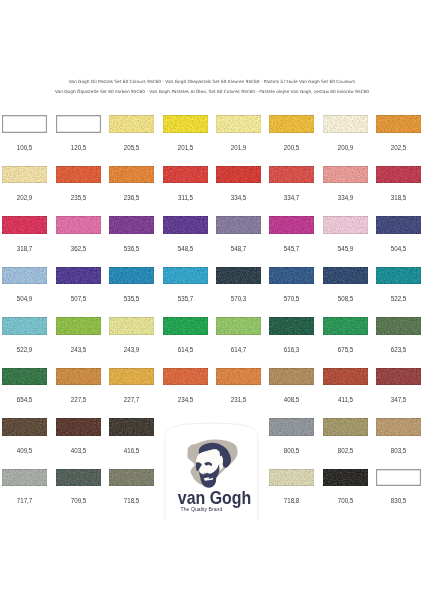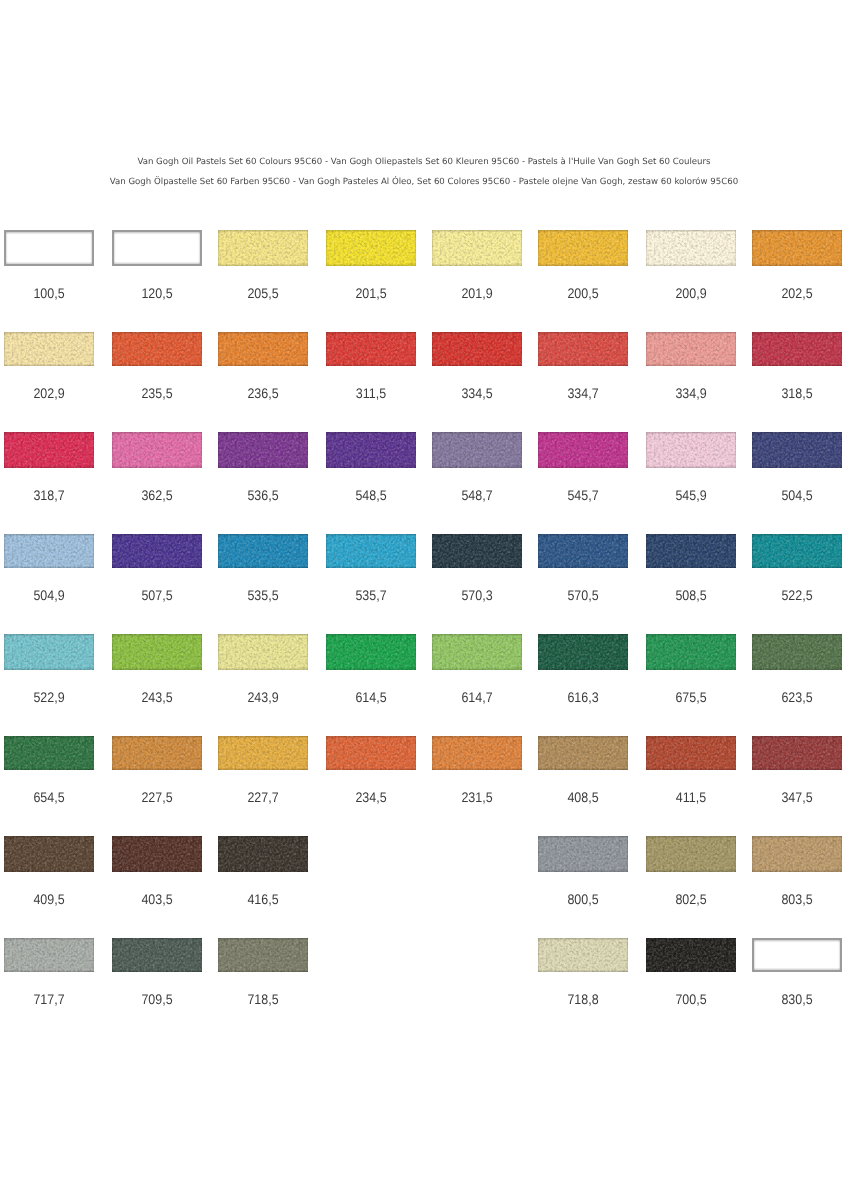--- a/index.html
+++ b/index.html
@@ -560,13 +560,58 @@
             <rect width="45" height="18" filter="url(#grain2)"></rect>
           </svg>
         </div>
         <div class="lbl">700,5</div>
       </div>
       <div class="cell" style="left: 376.2px; top: 468.9px;">
         <div class="sw outline"></div>
         <div class="lbl">830,5</div>
       </div>
     </div>
+  <div id="logocard">
+<svg width="97" height="100" viewBox="0 0 97 100">
+  <path fill="#ffffff" stroke="#e9e7e5" stroke-width="0.7" d="M1.0,99 L1.0,21 C1.0,11 2.6,7.6 10,5.6 C18,3.2 30,2.2 47.5,2.2 C65,2.2 77,3.2 85,5.6 C92.4,7.6 94,11 94,21 L94,99"></path>
+  <g>
+    <path fill="#bbb5ab" d="M33.0,22.5 C39.0,19.6 45.5,18.2 51.5,18.4 C57.5,18.6 61.8,19.2 65.1,20.5
+         C69.5,22.2 72.0,23.8 72.7,26.0 C73.4,28.2 73.8,30.6 73.4,32.8
+         C72.8,36.0 71.2,38.4 68.6,41.0 C65.4,44.2 62.4,46.2 59.7,49.2
+         C56.2,53.0 52.6,56.6 49.4,60.1 C46.6,63.0 44.4,64.0 41.9,64.2
+         C39.0,64.4 36.4,63.6 34.4,62.2 C31.8,60.4 29.8,58.2 28.9,56.0
+         C27.6,53.0 26.2,51.6 26.6,49.9 C27.0,47.8 29.0,46.4 30.3,44.4
+         C31.2,43.0 29.6,41.6 26.6,39.6 C24.0,37.8 23.2,36.2 23.4,34.2
+         C23.6,32.0 23.4,30.0 23.8,28.0 C24.2,26.0 25.2,25.0 27.5,23.9
+         C29.4,23.0 31.0,23.4 33.0,22.5 Z"></path>
+    <path fill="#3a3f62" d="M34.9,33.0 C34.6,29.8 34.8,28.2 35.7,27.0 C36.5,25.8 37.4,25.0 38.6,24.3
+         C40.2,23.3 41.6,22.8 43.2,22.4 C45.2,21.9 47.2,21.7 49.0,21.8
+         C51.6,21.9 53.4,22.3 55.0,23.0 C57.2,23.9 58.8,24.9 60.3,26.1
+         C62.2,27.6 63.6,29.2 64.6,30.9 C65.8,32.9 66.5,34.8 66.8,36.7
+         C67.1,38.7 67.0,40.3 66.4,41.8 C65.8,43.6 64.8,44.9 63.5,45.9
+         C62.0,47.0 60.4,47.2 59.3,45.4 L58.4,43.2 C59.0,41.9 59.2,40.4 59.0,38.8
+         C58.8,37.2 58.2,35.8 57.4,34.6 L56.0,35.8 L55.4,30.7 L52.8,28.6
+         L50.0,28.2 L44.6,29.6 L38.4,31.2 Z"></path>
+    <path fill="#fcfbf7" d="M34.9,33.0 L38.4,31.2 L44.6,29.6 L50.0,28.2 L52.8,28.6 L55.4,30.7
+         L56.0,35.8 L57.4,34.6 C58.2,35.8 58.8,37.2 59.0,38.8 C59.2,40.4 59.0,41.9 58.4,43.2
+         L59.3,45.4 L58.0,47.4 L56.0,49.4 L54.0,50.6 L51.6,52.0 L48.3,53.4
+         L44.4,53.0 L41.0,51.6 L38.2,52.8 L36.4,51.8 L35.0,48.4 L33.6,44.6
+         L32.1,41.8 L31.8,40.4 L33.4,35.0 Z"></path>
+    <path fill="#3a3f62" d="M32.3,41.3 C34.0,40.9 35.8,41.4 37.3,42.7 C37.9,43.2 37.9,43.8 37.4,44.4
+         C36.4,45.6 35.6,47.0 35.0,48.4 C34.4,49.8 33.8,50.2 33.2,50.0
+         C32.4,49.6 31.9,48.0 31.9,45.8 Z"></path>
+    <path fill="#3a3f62" d="M40.6,42.0 C42.6,40.8 45.4,40.8 47.0,41.9 C48.0,42.6 48.4,43.6 48.0,44.3
+         C47.6,45.0 46.8,44.9 46.1,44.4 C45.4,43.9 44.8,43.6 44.2,43.8
+         C43.6,44.0 43.2,44.4 42.6,44.5 C41.8,44.6 40.8,44.0 40.5,43.1 Z"></path>
+    <path fill="#3a3f62" d="M33.6,49.0 C34.6,50.8 35.8,52.0 37.2,52.8 C38.6,53.6 40.0,53.6 41.2,53.0
+         L43.2,51.8 L45.2,52.8 C47.4,52.6 49.5,51.4 51.4,49.5
+         C53.0,47.9 54.2,45.7 55.1,43.0 L55.4,48.4 C55.0,51.4 54.2,53.8 53.0,55.6
+         L52.1,57.0 C52.4,59.6 51.9,62.0 50.6,63.8 C49.2,65.8 47.2,66.8 44.8,66.8
+         C42.4,66.8 40.4,65.8 39.0,64.0 C37.6,62.2 36.8,59.8 36.4,57.4
+         C36.0,55.0 35.4,52.8 34.8,51.0 Z"></path>
+    <path fill="#fcfbf7" d="M39.8,57.2 L45.2,56.2 L44.6,57.9 L49.4,56.8 L48.6,58.8 L40.9,59.8 Z"></path>
+  </g>
+  <text x="13.8" y="82.9" fill="#32374f" font-family="Liberation Sans, sans-serif" font-size="18" font-weight="700" transform="translate(13.8,0) scale(0.885,1) translate(-13.8,0)">van Gogh</text>
+  <text x="16.6" y="90" fill="#32374f" font-family="Liberation Sans, sans-serif" font-size="5.1" font-weight="400" letter-spacing="0.04">The Quality Brand</text>
+</svg>
+
+  </div>
 </div>
 
 </body></html>

